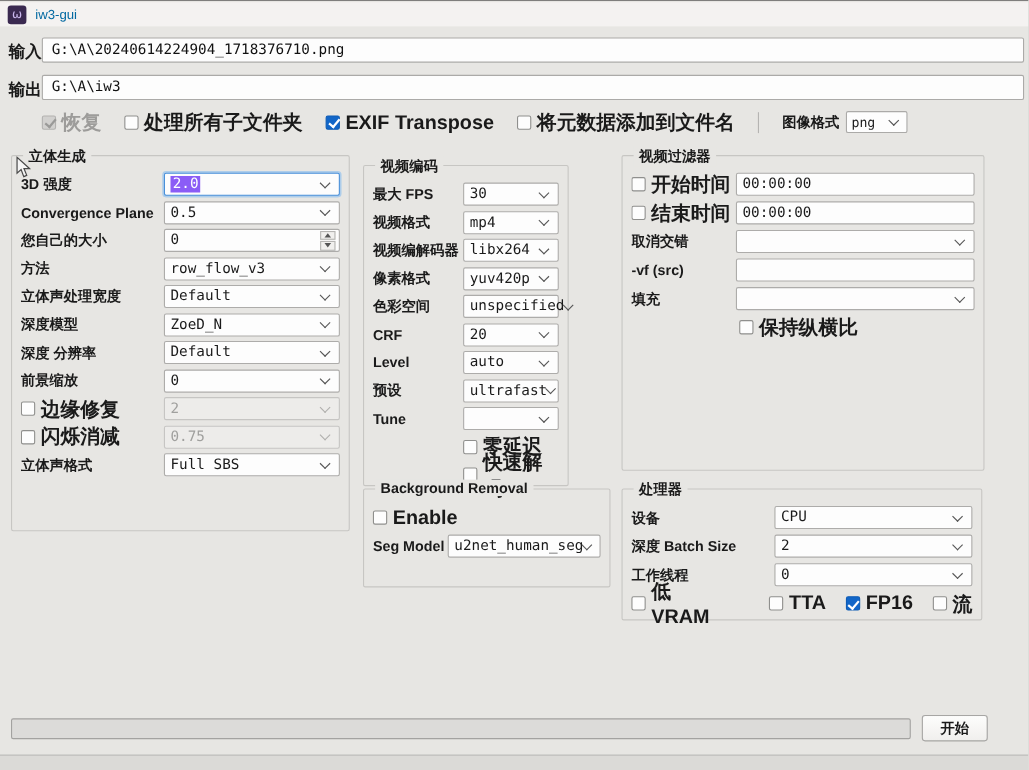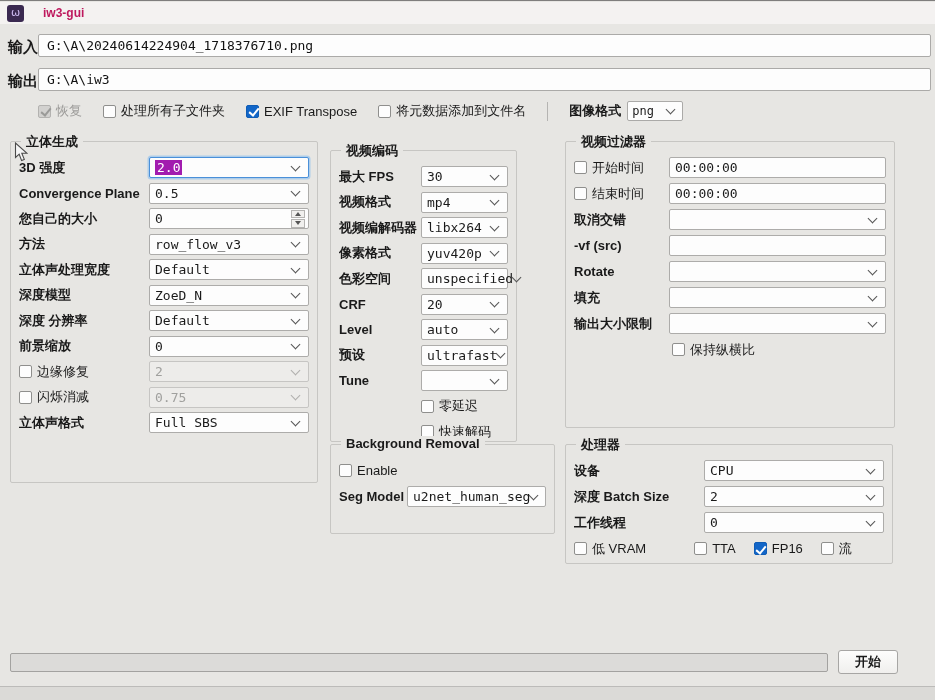--- a/index.html
+++ b/index.html
@@ -8,42 +8,42 @@
     position:relative; width:935px; height:700px; overflow:hidden;
     background:#e7e6e3; font-family:"Liberation Sans","DejaVu Sans",sans-serif;
     color:#1a1a1a; border-top:1px solid rgba(0,0,0,.45);
   }
   
   .titlebar { position:absolute; left:0; top:1px; width:100%; height:22px;
     background:#f4f2f1; display:flex; align-items:center; padding-left:7px; }
   .app-icon { width:17px; height:17px; border-radius:3px; background:#3a2950;
     color:#cbb8ee; font-size:11px; line-height:16px; text-align:center;
     font-family:"DejaVu Sans",sans-serif; }
-  .title-text { margin-left:19px; font-size:12px; color:#be185d;font-weight:bold; }
+  .title-text { margin-left:8px; font-size:12px; color:#0369a1; }
   
   .io-label { position:absolute; font-size:15px; font-weight:600; }
   .io-field { position:absolute; left:38px; width:893px; height:23px;
     background:#fdfdfd; border:1px solid #abaaa8; border-radius:2px;
     font-family:"DejaVu Sans Mono","Liberation Mono",monospace; font-size:13px;
     display:flex; align-items:center; padding:0 8px; color:#111; }
   
   .opts { position:absolute; left:38px; top:100px; height:20px;
     display:flex; align-items:center; gap:21px; }
   .cb-wrap { display:flex; align-items:center; }
   .cb { width:13px; height:13px; border:1px solid #8f8f8d; border-radius:2px;
     background:#fdfdfd; position:relative; flex:0 0 auto; }
   .cb.checked { background:#1266c8; border-color:#0f5cb5; }
   .cb.checked::after { content:''; position:absolute; left:3.5px; top:0.5px;
     width:4px; height:8px; border:solid #fff; border-width:0 2px 2px 0;
     transform:rotate(40deg); }
   .cb.dis-checked { background:#d2d1cf; border-color:#b3b2b0; }
   .cb.dis-checked::after { content:''; position:absolute; left:3.5px; top:0.5px;
     width:4px; height:8px; border:solid #9a9a98; border-width:0 2px 2px 0;
     transform:rotate(40deg); }
-  .cb-label { font-size:13px; margin-left:5px; font-weight:400; }
+  .cb-label { font-size:18px; margin-left:5px; font-weight:700; }
   .cb-label.dim { color:#9d9c9a; }
   .vdiv { width:1px; height:19px; background:#b5b4b2; }
   .mini-combo { width:56px; height:20px; background:#fdfdfd;
     border:1px solid #abaaa8; border-radius:2px; display:flex; align-items:center;
     padding:0 4px; font-family:"DejaVu Sans Mono","Liberation Mono",monospace;
     font-size:12px; }
   
   .panel { position:absolute; border:1px solid #c7c6c3; border-radius:2px; }
   .legend { position:absolute; top:-9px; left:10px; background:#e7e6e3;
     padding:0 5px; font-size:13px; font-weight:600; white-space:nowrap; }
@@ -54,21 +54,21 @@
   .field { flex:1; height:21px; background:#fdfdfd; border:1px solid #adacaa;
     border-radius:2px; display:flex; align-items:center; padding:0 5px;
     font-family:"DejaVu Sans Mono","Liberation Mono",monospace; font-size:13px;
     min-width:0; }
   .chev { width:7px; height:7px; border-right:1.6px solid #555;
     border-bottom:1.6px solid #555; transform:rotate(45deg);
     margin-left:auto; margin-right:4px; margin-top:-3px; flex:0 0 auto; }
   .field.disabled { background:#edecea; border-color:#c6c5c3; color:#a0a09e; }
   .field.disabled .chev { border-color:#b0afad; }
   .field.focused { border-color:#4a90d9; box-shadow:0 0 0 1.5px #aecdea; }
-  .val-selected { background:#a21caf; color:#fff; padding:0 2px; }
+  .val-selected { background:#8b5cf6; color:#fff; padding:0 2px; }
   .spin-btns { margin-left:auto; display:flex; flex-direction:column; gap:1px;
     margin-right:-2px; }
   .spin-btn { width:14px; height:8.5px; background:#f1f0ee; border:1px solid #b5b4b2;
     display:flex; align-items:center; justify-content:center; }
   .tri-up { width:0; height:0; border-left:3px solid transparent;
     border-right:3px solid transparent; border-bottom:4px solid #555; }
   .tri-dn { width:0; height:0; border-left:3px solid transparent;
     border-right:3px solid transparent; border-top:4px solid #555; }
   
   .progress { position:absolute; left:10px; top:652px; width:818px; height:19px;
@@ -335,35 +335,21 @@
         <span class="field">
           <span></span>
           <span class="chev"></span>
         </span>
       </div>
       <div class="row">
         <span class="lbl" style="flex:0 0 95px;">-vf (src)</span>
         <span class="field"></span>
       </div>
       <div class="row">
-        <span class="lbl" style="flex:0 0 95px;">Rotate</span>
-        <span class="field">
-          <span></span>
-          <span class="chev"></span>
-        </span>
-      </div>
-      <div class="row">
         <span class="lbl" style="flex:0 0 95px;">填充</span>
-        <span class="field">
-          <span></span>
-          <span class="chev"></span>
-        </span>
-      </div>
-      <div class="row">
-        <span class="lbl" style="flex:0 0 95px;">输出大小限制</span>
         <span class="field">
           <span></span>
           <span class="chev"></span>
         </span>
       </div>
       <div class="row" style="margin-left:98px;">
         <span class="cb"></span>
         <span class="cb-label">保持纵横比</span>
       </div>
     </div>

